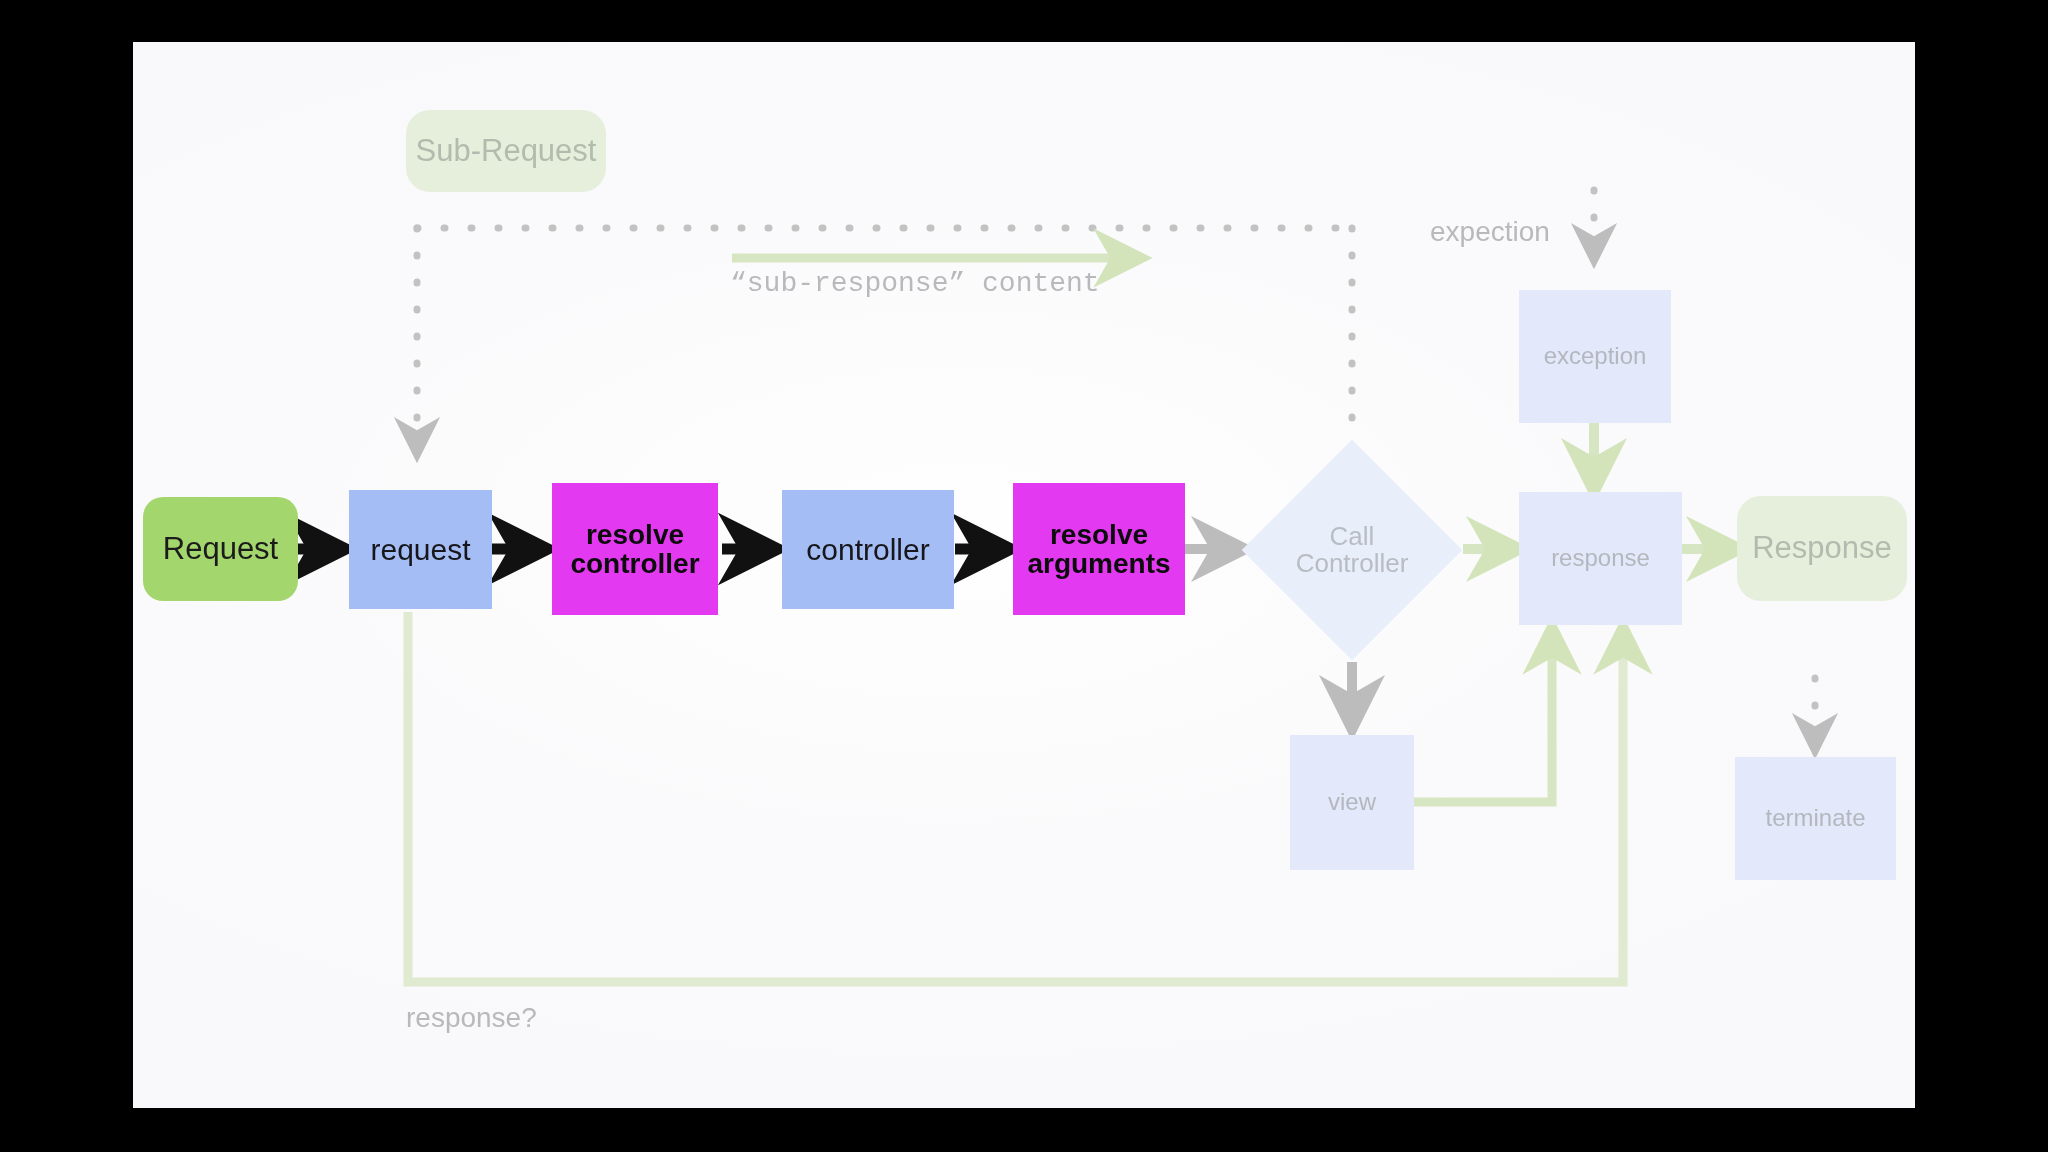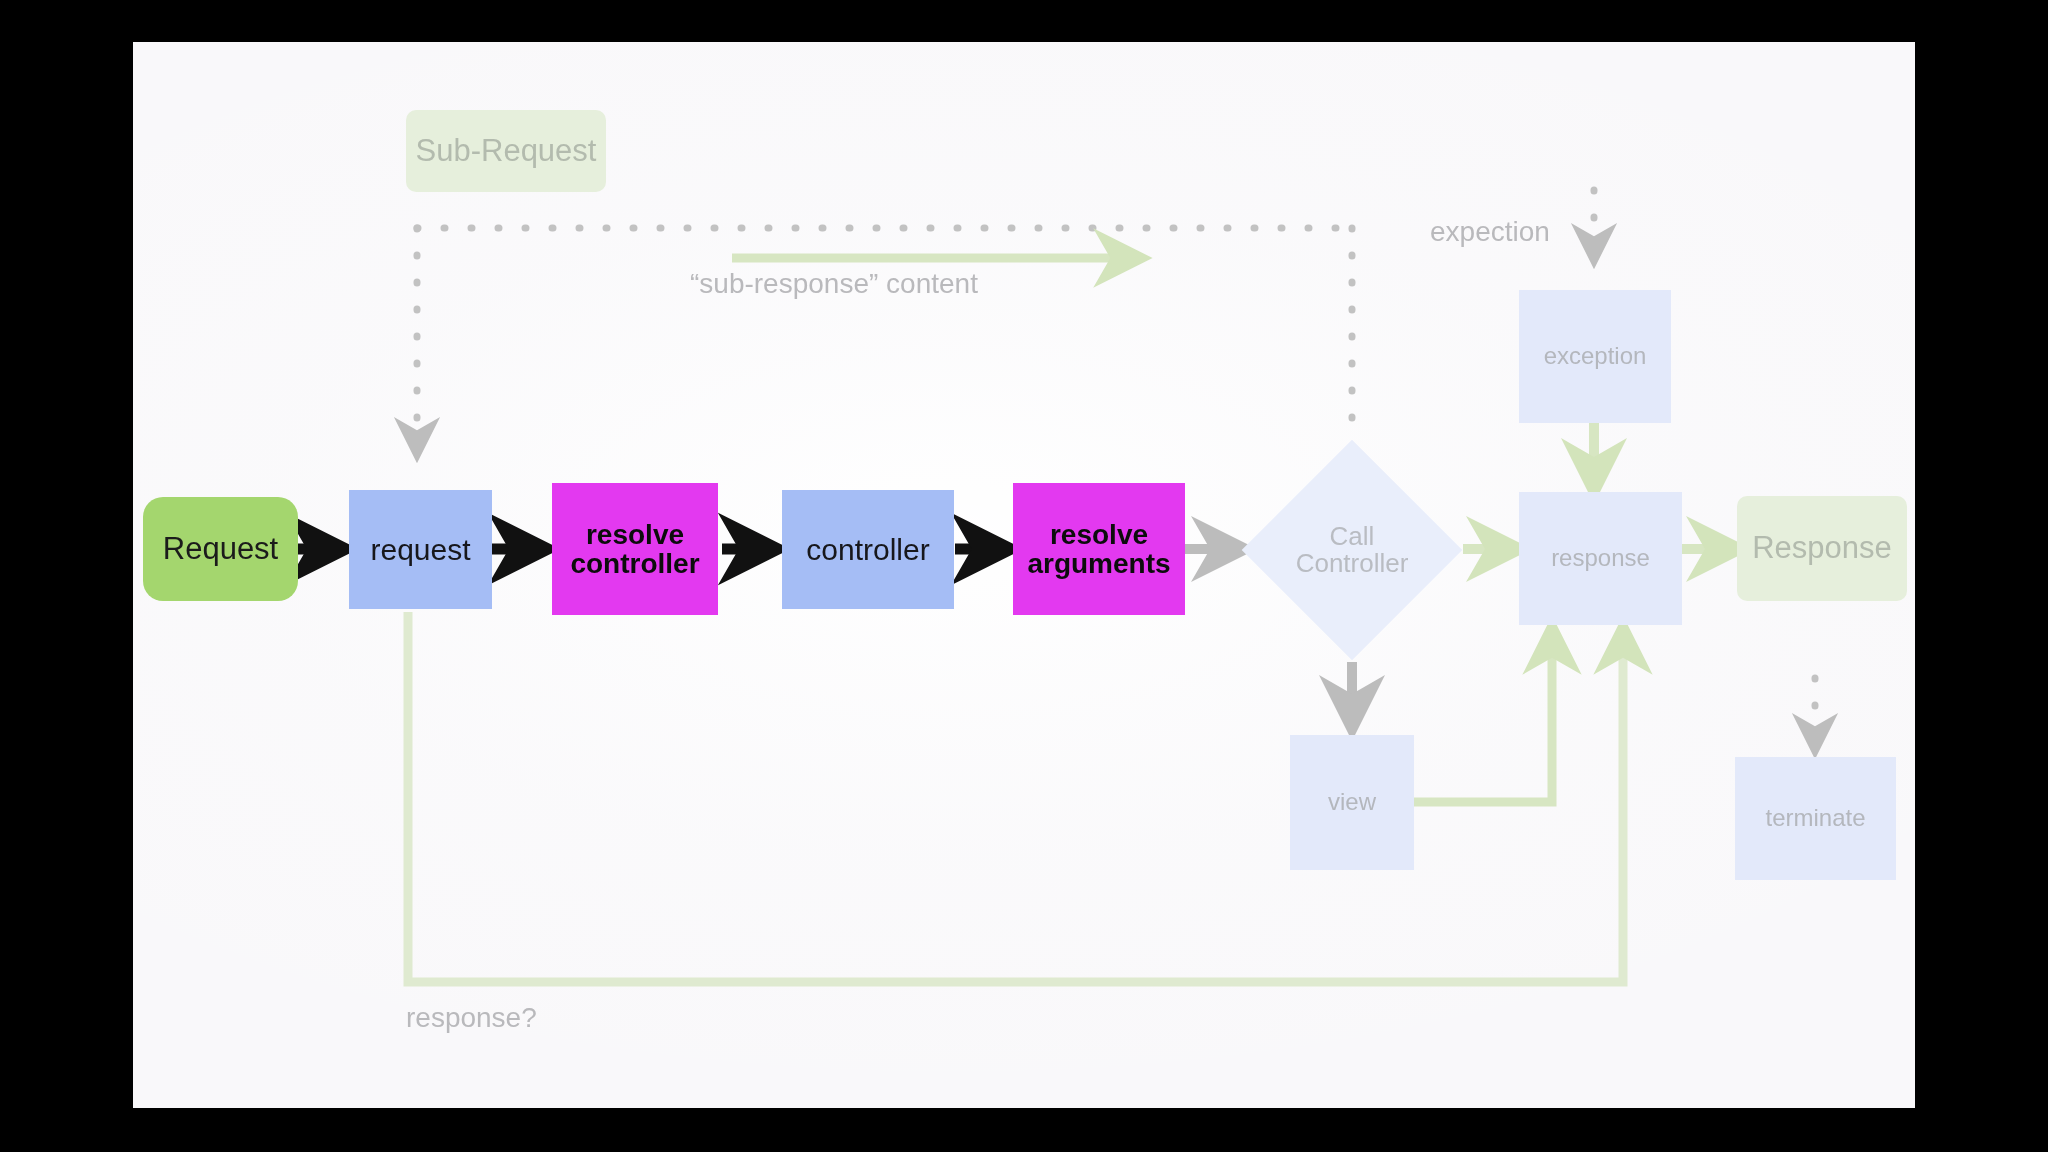--- a/index.html
+++ b/index.html
@@ -73,21 +73,21 @@
   .n-magenta {
     background: #e339f0;
     color: #0c0c0c;
     font-size: 28px;
     font-weight: 700;
   }
 
   
   .n-ghost-green {
     background: #e6efdc;
-    border-radius: 10px;
+    border-radius: 24px;
     color: #b3bbae;
     font-size: 31px;
   }
   .n-ghost-blue {
     background: #e3e9fa;
     color: #b4b7bd;
     font-size: 24px;
   }
   .n-diamond-wrap {
     position: absolute;
@@ -261,19 +261,19 @@
   </div>
 
   <div class="node n-ghost-blue" style="left:1735px; top:757px; width:161px; height:123px;">
     <span class="lbl">terminate</span>
   </div>
 
   <div class="node n-ghost-blue" style="left:1290px; top:735px; width:124px; height:135px;">
     <span class="lbl">view</span>
   </div>
 
-  <div class="edge-label" style="left:690px; top:268px;">“sub-response” content</div>
+  <div class="edge-label" style="left:730px; top:268px;font-family:Liberation Mono, monospace;">“sub-response” content</div>
 
   <div class="edge-label" style="left:1430px; top:180px;margin-top:36px;">expection</div>
 
   <div class="edge-label" style="left:406px; top:1002px;">response?</div>
 
 </div>
 
 </body></html>

